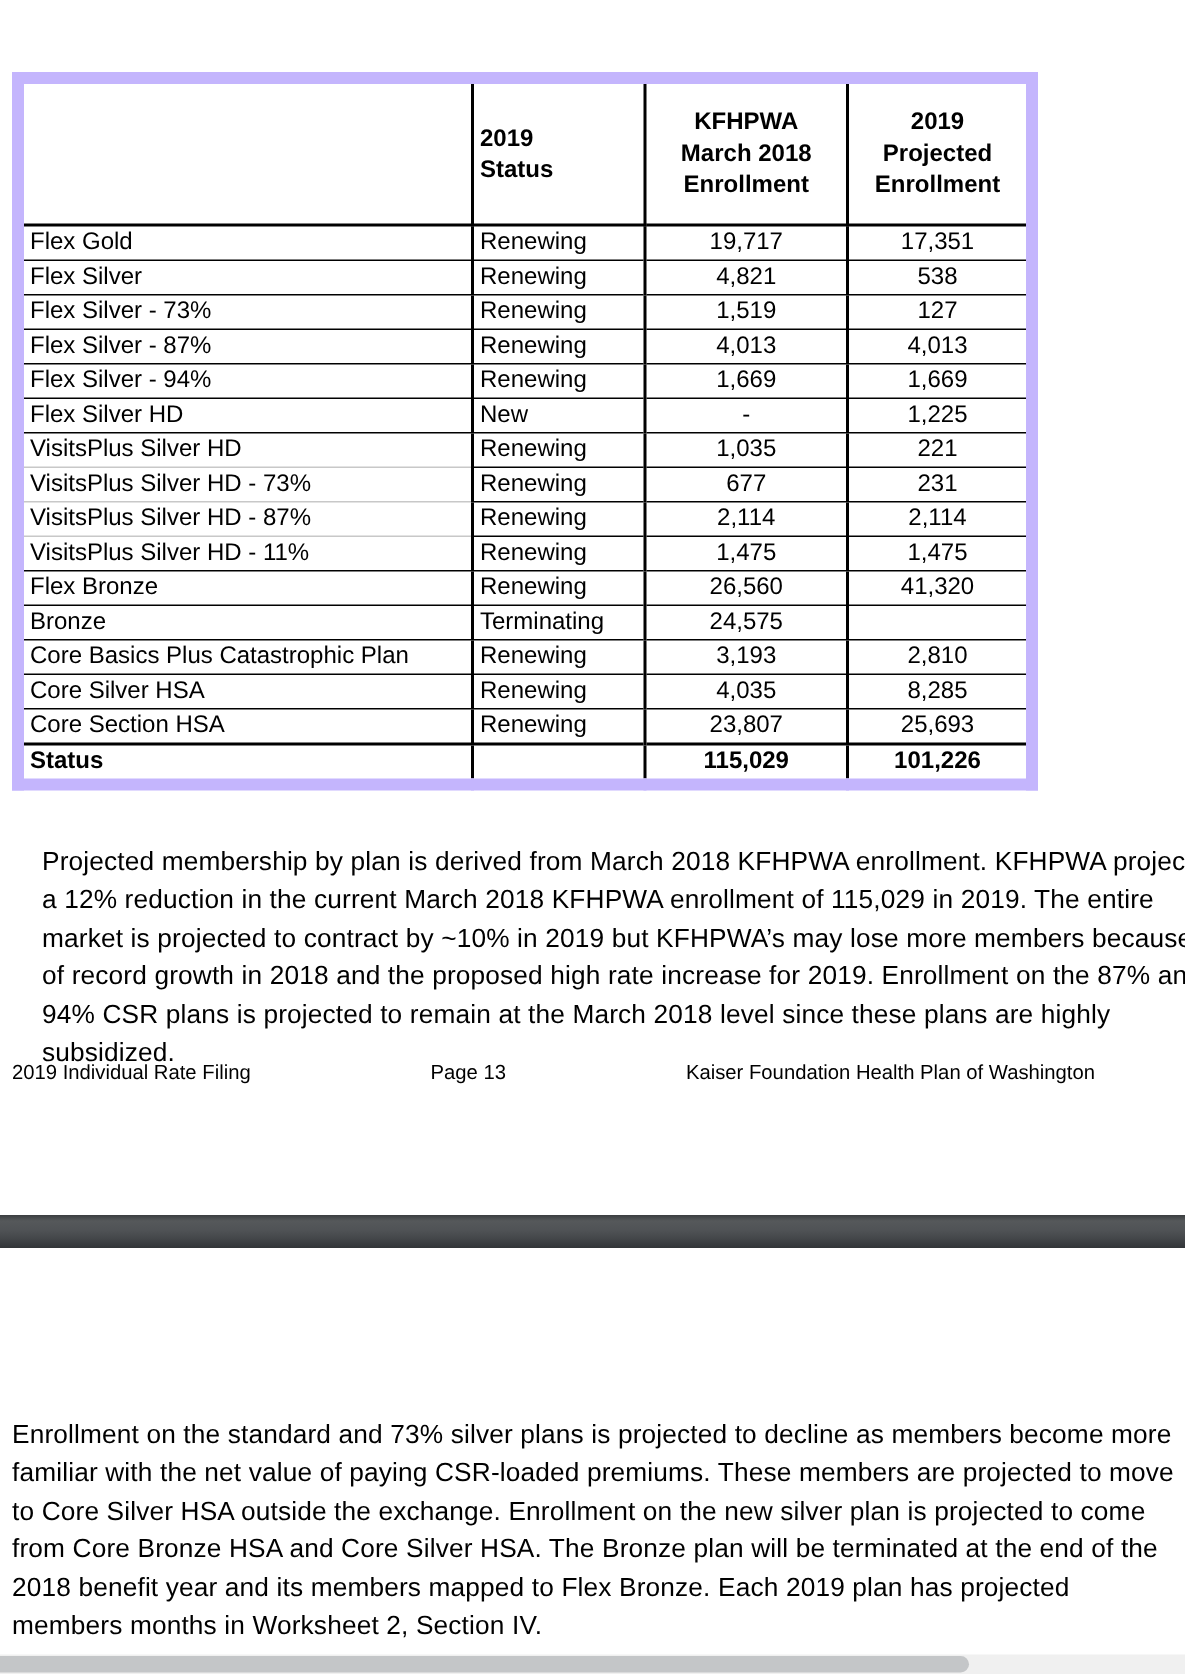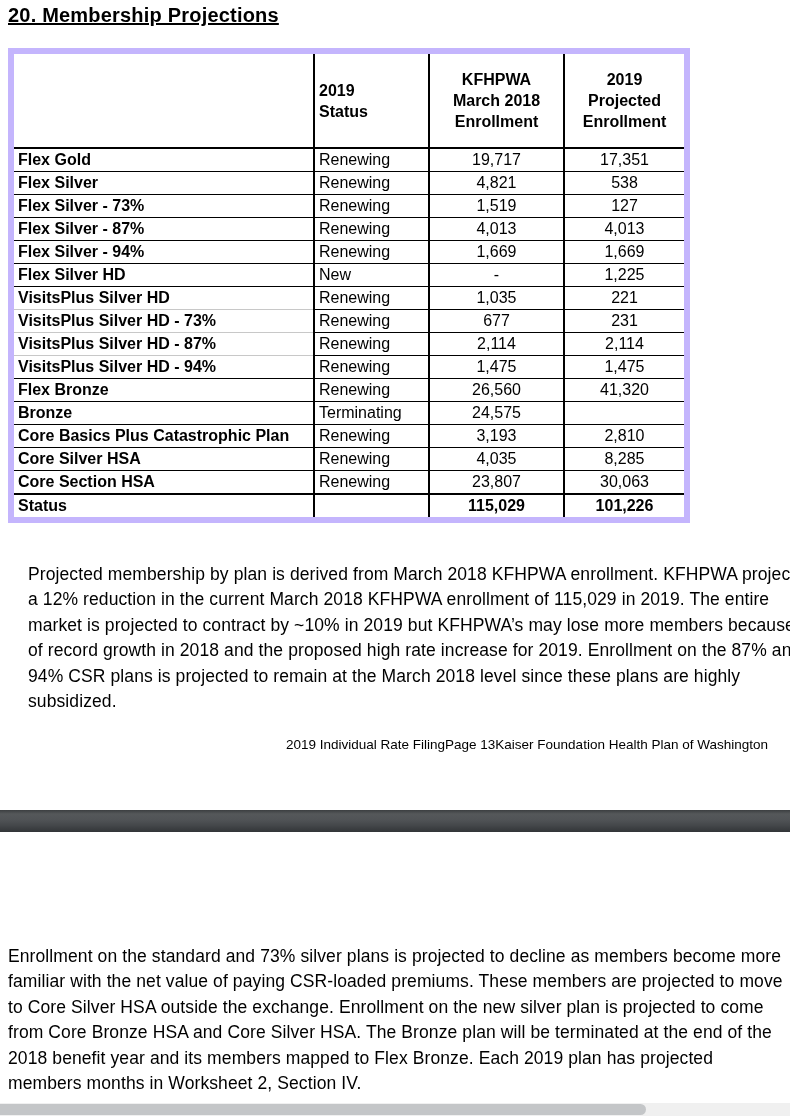--- a/index.html
+++ b/index.html
@@ -24,21 +24,21 @@
     font-weight: bold;
     text-decoration: underline;
     letter-spacing: 0.2px;
   }
   table.enroll {
     position: absolute;
     top: 48px;
     left: 8px;
     width: 664px;
     border-collapse: collapse;
-    border: 6px solid #c4b5fd;
+    border: 8px solid #c4b5fd;
     font-size: 16px;
     table-layout: fixed;
   }
   table.enroll th, table.enroll td {
     border: solid #000;
     border-width: 1px 2px;
     padding: 0 4px;
     overflow: hidden;
     white-space: nowrap;
   }
@@ -46,48 +46,47 @@
     border-bottom: 2px solid #000;
     font-weight: bold;
     height: 93px;
     white-space: pre-line;
     line-height: 21px;
   }
   th.h-plan { }
   th.h-status { text-align: left; vertical-align: middle; }
   th.h-num { text-align: center; vertical-align: middle; }
   table.enroll tbody td { height: 22px; }
-  td.c-plan { text-align: left; font-weight: bold; }
+  td.c-plan { text-align: left; }
   td.c-status { text-align: left; margin-left: 16px; }
   td.c-num { text-align: center; }
   tr.light-sep td.c-plan { border-bottom-color: #c8c8c8; }
   table.enroll tfoot td {
     border-top: 2px solid #000;
     font-weight: bold;
     height: 22px;
   }
   .para {
     position: absolute;
     left: 8px;
     width: 778px;
     font-size: 17.5px;
     line-height: 25.4px;
     letter-spacing: 0.1px;
   }
   .para1 { top: 562px; margin-left: 20px; }
   .para2 { top: 944px; }
   .page-footer {
     position: absolute;
-    top: 737px;
+    top: 707px;
     left: 8px;
     width: 722px;
     display: flex;
-    justify-content: flex-end;
+    justify-content: space-between;
     font-size: 13.5px;
-    margin-left: 38px;
   }
   .page-break-band {
     position: absolute;
     top: 810px;
     left: 0;
     width: 790px;
     height: 22px;
     background: linear-gradient(180deg, #3b3e40 0%, #55585a 18%, #505356 45%, #44474a 70%, #323538 100%);
   }
   .hscrollbar-track {
@@ -106,21 +105,20 @@
     height: 11px;
     background: #c4c6c8;
     border-radius: 0 6px 6px 0;
   }
 </style>
 </head>
 <body>
 
 <div class="viewport">
 
-  <div class="doc-title">20. Membership Projections</div>
 
   <table class="enroll">
     <colgroup>
       <col style="width:303px">
       <col style="width:115px">
       <col style="width:135px">
       <col style="width:123px">
     </colgroup>
     <thead>
       <tr>
@@ -184,21 +182,21 @@
       <td class="c-num">677</td>
       <td class="c-num">231</td>
     </tr>
         <tr class="light-sep">
       <td class="c-plan">VisitsPlus Silver HD - 87%</td>
       <td class="c-status">Renewing</td>
       <td class="c-num">2,114</td>
       <td class="c-num">2,114</td>
     </tr>
         <tr>
-      <td class="c-plan">VisitsPlus Silver HD - 94%</td>
+      <td class="c-plan">VisitsPlus Silver HD - 11%</td>
       <td class="c-status">Renewing</td>
       <td class="c-num">1,475</td>
       <td class="c-num">1,475</td>
     </tr>
         <tr>
       <td class="c-plan">Flex Bronze</td>
       <td class="c-status">Renewing</td>
       <td class="c-num">26,560</td>
       <td class="c-num">41,320</td>
     </tr>
@@ -217,21 +215,21 @@
         <tr>
       <td class="c-plan">Core Silver HSA</td>
       <td class="c-status">Renewing</td>
       <td class="c-num">4,035</td>
       <td class="c-num">8,285</td>
     </tr>
         <tr>
       <td class="c-plan">Core Section HSA</td>
       <td class="c-status">Renewing</td>
       <td class="c-num">23,807</td>
-      <td class="c-num">30,063</td>
+      <td class="c-num">25,693</td>
     </tr>
       </tbody>
     <tfoot>
       <tr>
         <td class="c-plan">Status</td>
         <td class="c-status"></td>
         <td class="c-num">115,029</td>
         <td class="c-num">101,226</td>
       </tr>
     </tfoot>

